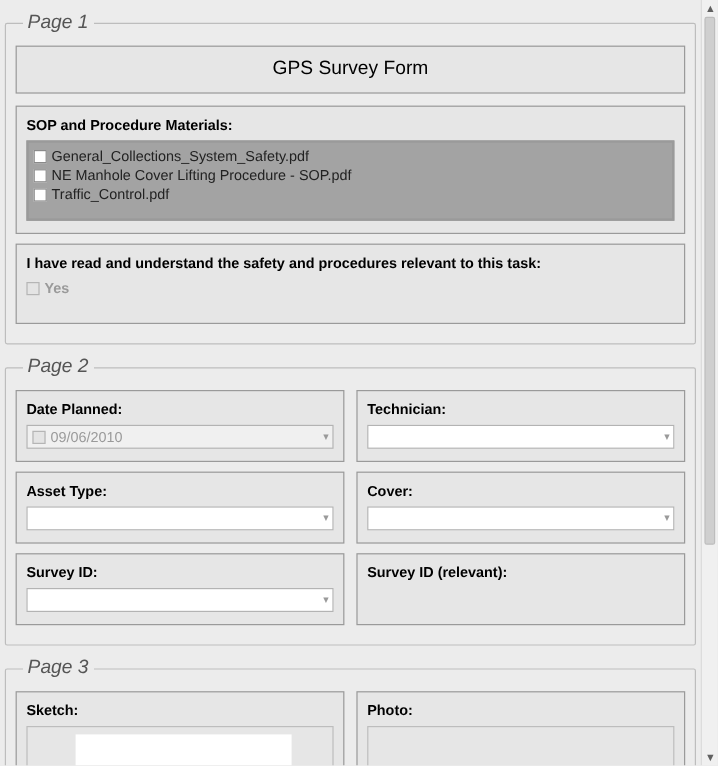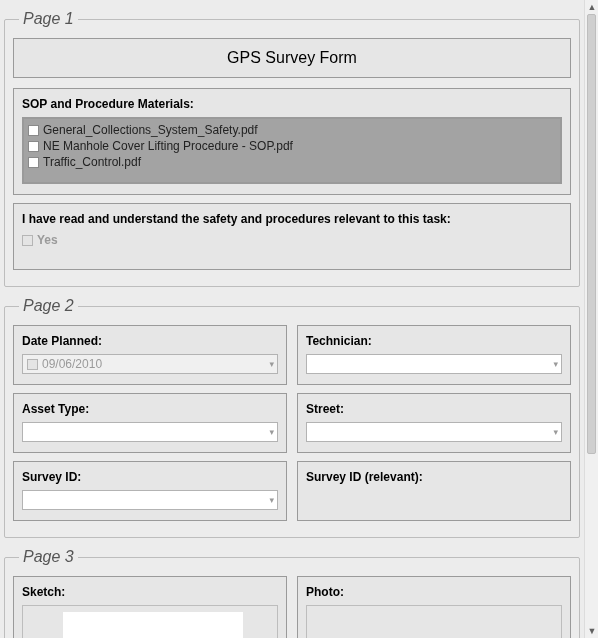--- a/index.html
+++ b/index.html
@@ -258,21 +258,21 @@
 
       <div class="row2">
         <div class="panel">
           <span class="label">Asset Type:</span>
           <div class="select">
             <span></span>
             <span class="caret">▾</span>
           </div>
         </div>
         <div class="panel">
-          <span class="label">Street:</span>
+          <span class="label">Cover:</span>
           <div class="select">
             <span></span>
             <span class="caret">▾</span>
           </div>
         </div>
       </div>
 
       <div class="row2">
         <div class="panel">
           <span class="label">Survey ID:</span>

